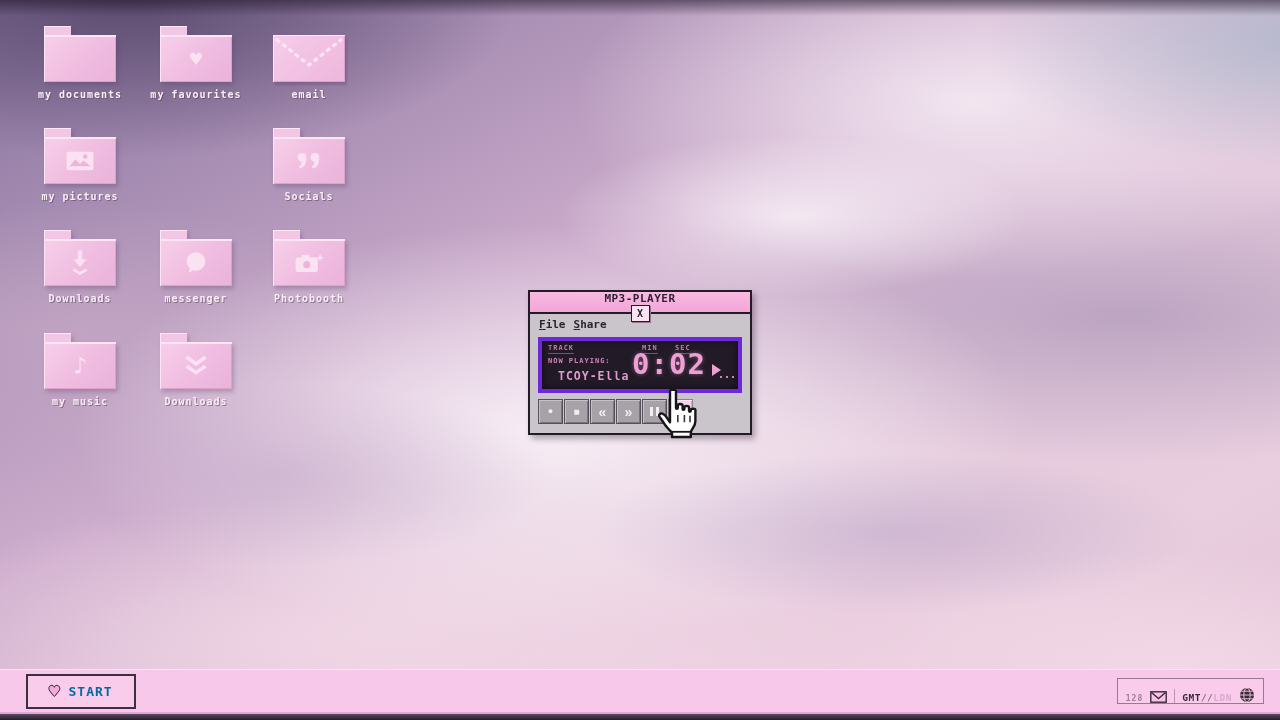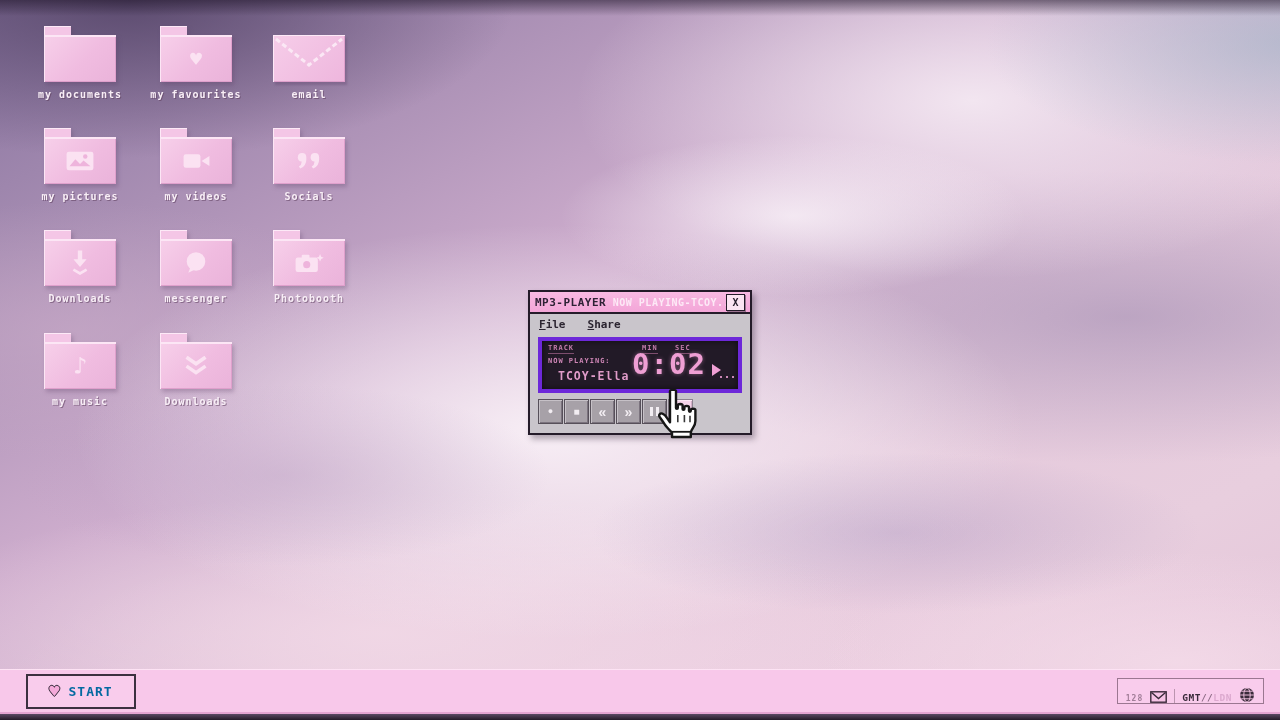--- a/index.html
+++ b/index.html
@@ -40,29 +40,29 @@
   .glyph-txt{color:#fbe2f2;line-height:1;}
   .env{position:relative;width:72px;height:47px;margin:9px auto 0;
     background:linear-gradient(135deg,#f6cde9,#eeb6dd);
     box-shadow:inset 1px 1px 0 #fde9f7, inset -1px -1px 0 #dfa0cc, 2px 3px 2px rgba(90,60,100,.3);}
   .di-label{margin-top:7px;font-size:10px;font-weight:bold;letter-spacing:1px;color:#f8eef6;
     text-shadow:1px 1px 0 rgba(92,62,92,.55);}
   
   .mp3{position:absolute;left:528px;top:290px;width:224px;
     box-shadow:3px 4px 6px rgba(40,25,45,.35);}
   .titlebar{height:20px;background:linear-gradient(180deg,#f8b9e2,#f3a6d8);
-    border:2px solid #241b29;display:flex;align-items:center;padding:0 5px;gap:0;}
+    border:2px solid #241b29;display:flex;align-items:center;padding:0 5px;gap:0;flex-direction:column;}
   .title-main{font-size:11px;font-weight:bold;color:#2e2135;letter-spacing:.5px;white-space:nowrap;}
   .title-sub{font-size:10px;font-weight:bold;color:#fde9f6;letter-spacing:.5px;white-space:nowrap;
     overflow:hidden;flex:1;}
   .close-btn{width:17px;height:15px;background:#fbe4f2;border:1px solid #241b29;
     box-shadow:1px 1px 0 #9a7390;display:flex;align-items:center;justify-content:center;
     font-size:10px;font-weight:bold;color:#241b29;cursor:pointer;flex:none;}
   .winbody{background:#c9c5cb;border:2px solid #241b29;border-top:none;padding-bottom:9px;}
-  .menubar{display:flex;gap:22px;padding:4px 9px 3px;font-size:11px;font-weight:bold;color:#2c2531;}
+  .menubar{display:flex;gap:8px;padding:4px 9px 3px;font-size:11px;font-weight:bold;color:#2c2531;}
   .mi b{text-decoration:underline;font-weight:bold;}
   .lcd{position:relative;margin:3px 8px 0;height:48px;background:#221a27;
     border:4px solid #6d28d9;box-shadow:inset 0 0 6px rgba(0,0,0,.6);overflow:hidden;}
   .lcd-small{position:absolute;font-size:7px;font-weight:bold;letter-spacing:1px;color:#c47cab;
     border-bottom:1px solid #7d4e6e;padding-bottom:1px;line-height:1;}
   .lcd-track{left:6px;top:4px;}
   .lcd-min{left:100px;top:4px;}
   .lcd-sec{left:133px;top:4px;}
   .lcd-np{position:absolute;left:6px;top:17px;font-size:7px;font-weight:bold;letter-spacing:1px;
     color:#cf86b6;line-height:1;border:none;}
@@ -138,32 +138,20 @@
       <div class="fbody">
         <svg width="28" height="20" viewBox="0 0 24 17">
           <rect x="0.5" y="0.5" width="23" height="16" rx="2" fill="#fbe2f2"></rect>
           <path d="M3 13 L8 7 L12 11 L15 8 L21 13 Z" fill="#eeb4dc"></path>
           <circle cx="16.5" cy="4.6" r="1.9" fill="#eeb4dc"></circle>
         </svg>
       </div>
       </div>
     <div class="di-label">my pictures</div>
   </div>
-  <div class="di c1 r1">
-    <div class="folder">
-        <div class="tab"></div>
-      <div class="fbody">
-        <svg width="27" height="16" viewBox="0 0 24 14">
-          <rect x="0.5" y="1" width="15" height="12" rx="2" fill="#fbe2f2"></rect>
-          <path d="M16.5 7 L23.5 2.5 V11.5 Z" fill="#fbe2f2"></path>
-        </svg>
-      </div>
-      </div>
-    <div class="di-label">my videos</div>
-  </div>
   <div class="di c2 r1">
     <div class="folder">
         <div class="tab"></div>
       <div class="fbody">
         <svg width="24" height="16" viewBox="0 0 22 15">
           <path d="M8.5 4 a4 4 0 1 0 -4.4 4 q.2 3 -2.6 4.6 l1.4 2 q5.6 -2.6 5.6 -8.6 z" fill="#fbe2f2"></path>
           <path d="M20.5 4 a4 4 0 1 0 -4.4 4 q.2 3 -2.6 4.6 l1.4 2 q5.6 -2.6 5.6 -8.6 z" fill="#fbe2f2"></path>
         </svg>
       </div>
       </div>

